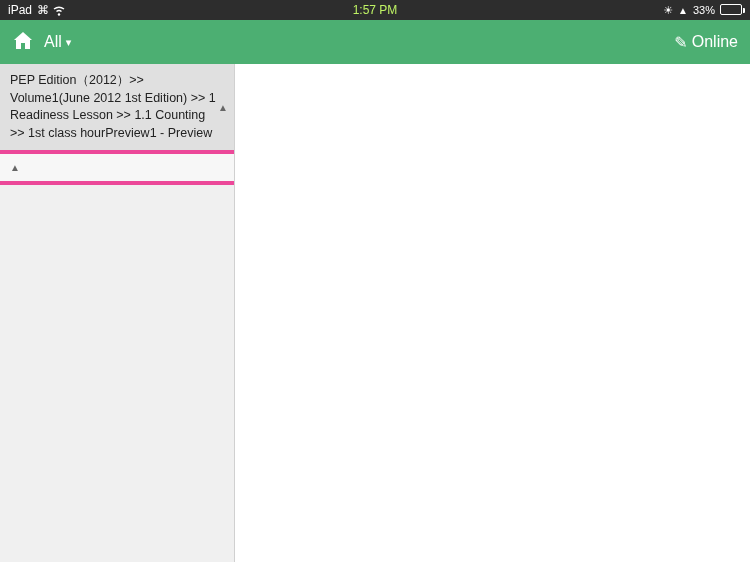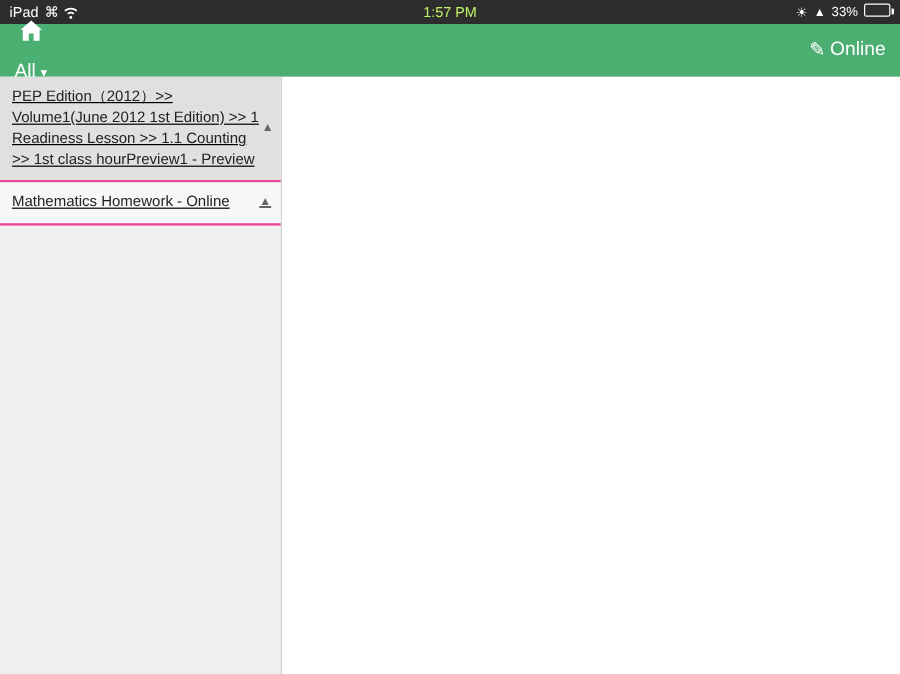--- a/index.html
+++ b/index.html
@@ -36,21 +36,21 @@
     
     .nav-bar {
       width: 750px;
       height: 44px;
       background: #4caf72;
       display: flex;
       align-items: center;
       justify-content: space-between;
       padding: 0 12px;
     }
-    .nav-left { display: flex; align-items: center; gap: 10px; flex-direction: column; }
+    .nav-left { display: flex; align-items: center; gap: 10px; }
     .home-btn {
       background: none; border: none; cursor: pointer; color: #fff; font-size: 20px; padding: 0;
     }
     .all-dropdown {
       background: none; border: none; cursor: pointer; color: #fff; font-size: 16px; display: flex; align-items: center; gap: 4px;
     }
     .chevron-down { font-size: 11px; color: #fff; }
     .assign-btn {
       background: none; border: none; cursor: pointer; color: #fff; font-size: 16px; display: flex; align-items: center; gap: 4px;
     }
@@ -65,25 +65,24 @@
     
     .sidebar {
       width: 235px;
       height: 100%;
       background: #f0f0f0;
       border-right: 1px solid #d0d0d0;
       overflow-y: auto;
     }
 
     .sidebar-item {
-      border-bottom: 2px solid #ec4899;
+      border-bottom: 4px solid #ec4899;
       padding: 8px 8px 8px 10px;
       cursor: pointer;
       position: relative;
-      text-decoration: underline;
     }
     .sidebar-item:first-child {
       background: #e0e0e0;
     }
     .sidebar-item-text {
       font-size: 12.5px;
       color: #222;
       line-height: 1.4;
     }
     .sidebar-item-arrow {
@@ -162,21 +161,20 @@
       <div class="sidebar-item-text">
         PEP Edition（2012）&gt;&gt;<br>
         Volume1(June 2012 1st Edition) &gt;&gt; 1<br>
         Readiness Lesson &gt;&gt; 1.1 Counting<br>
         &gt;&gt; 1st class hourPreview1 - Preview
       </div>
       <span class="sidebar-item-arrow">▲</span>
     </div>
 
     <div class="sidebar-item sidebar-item-second">
-      <div class="sidebar-item-text">Mathematics Homework - Online</div>
       <span class="sidebar-item-arrow" style="position:relative; right:0; top:0; transform:none;">▲</span>
     </div>
 
   </div>
 
   <div class="content-area">
   </div>
 
 </div>
 

